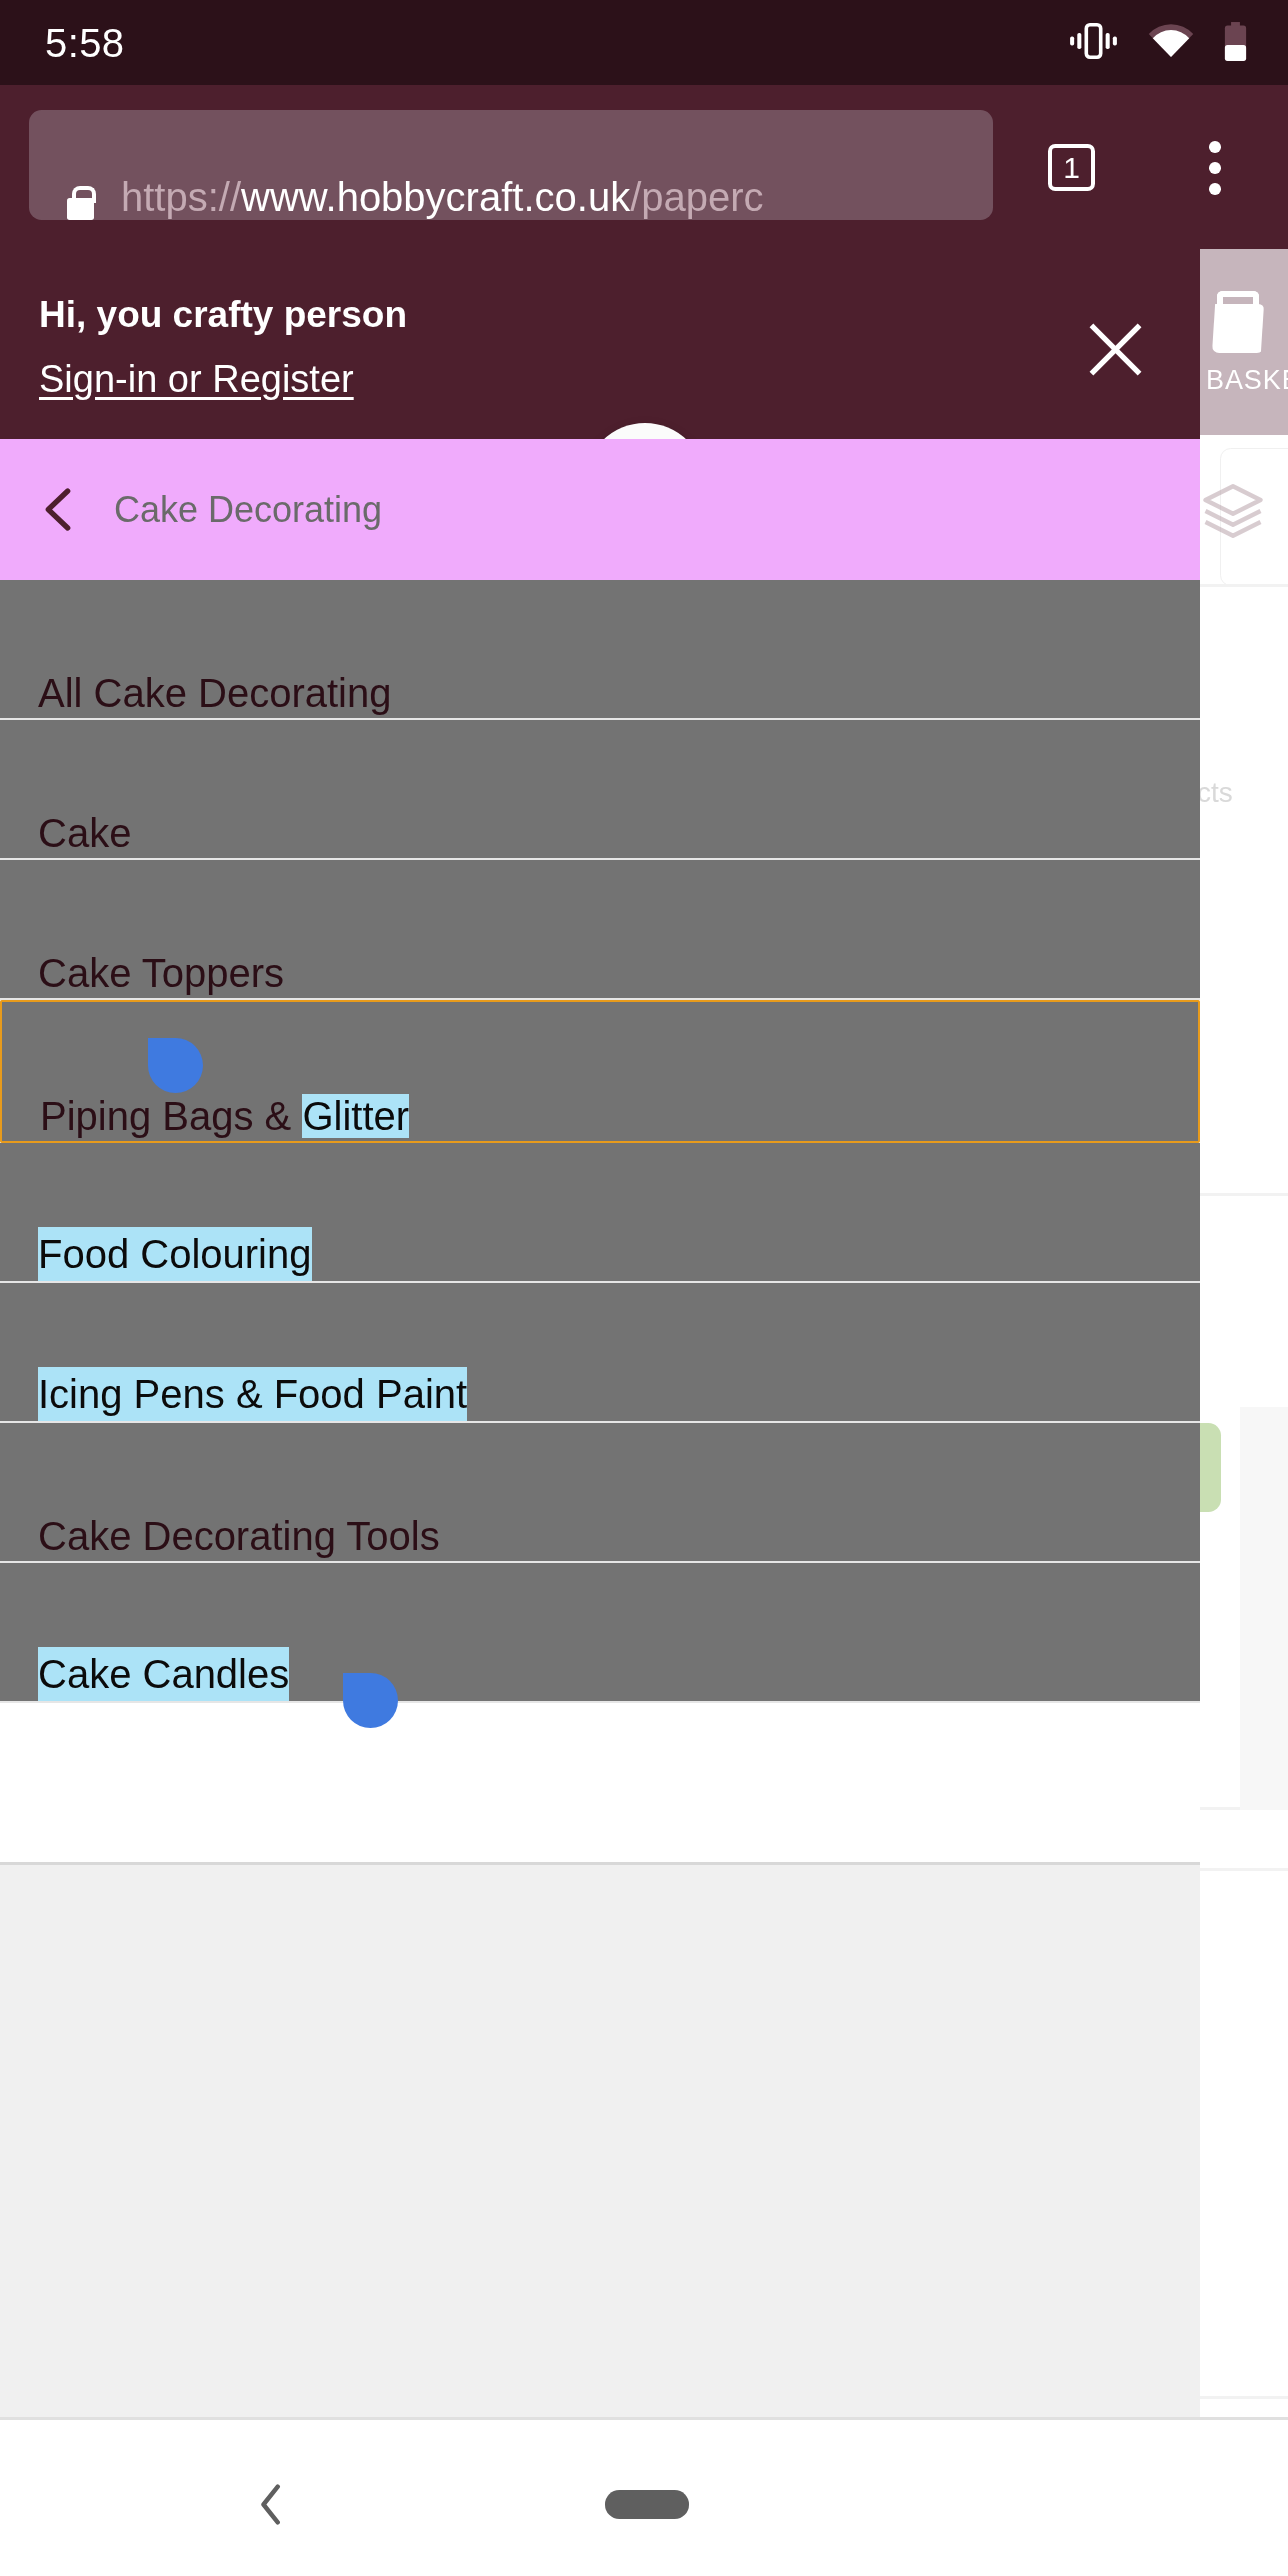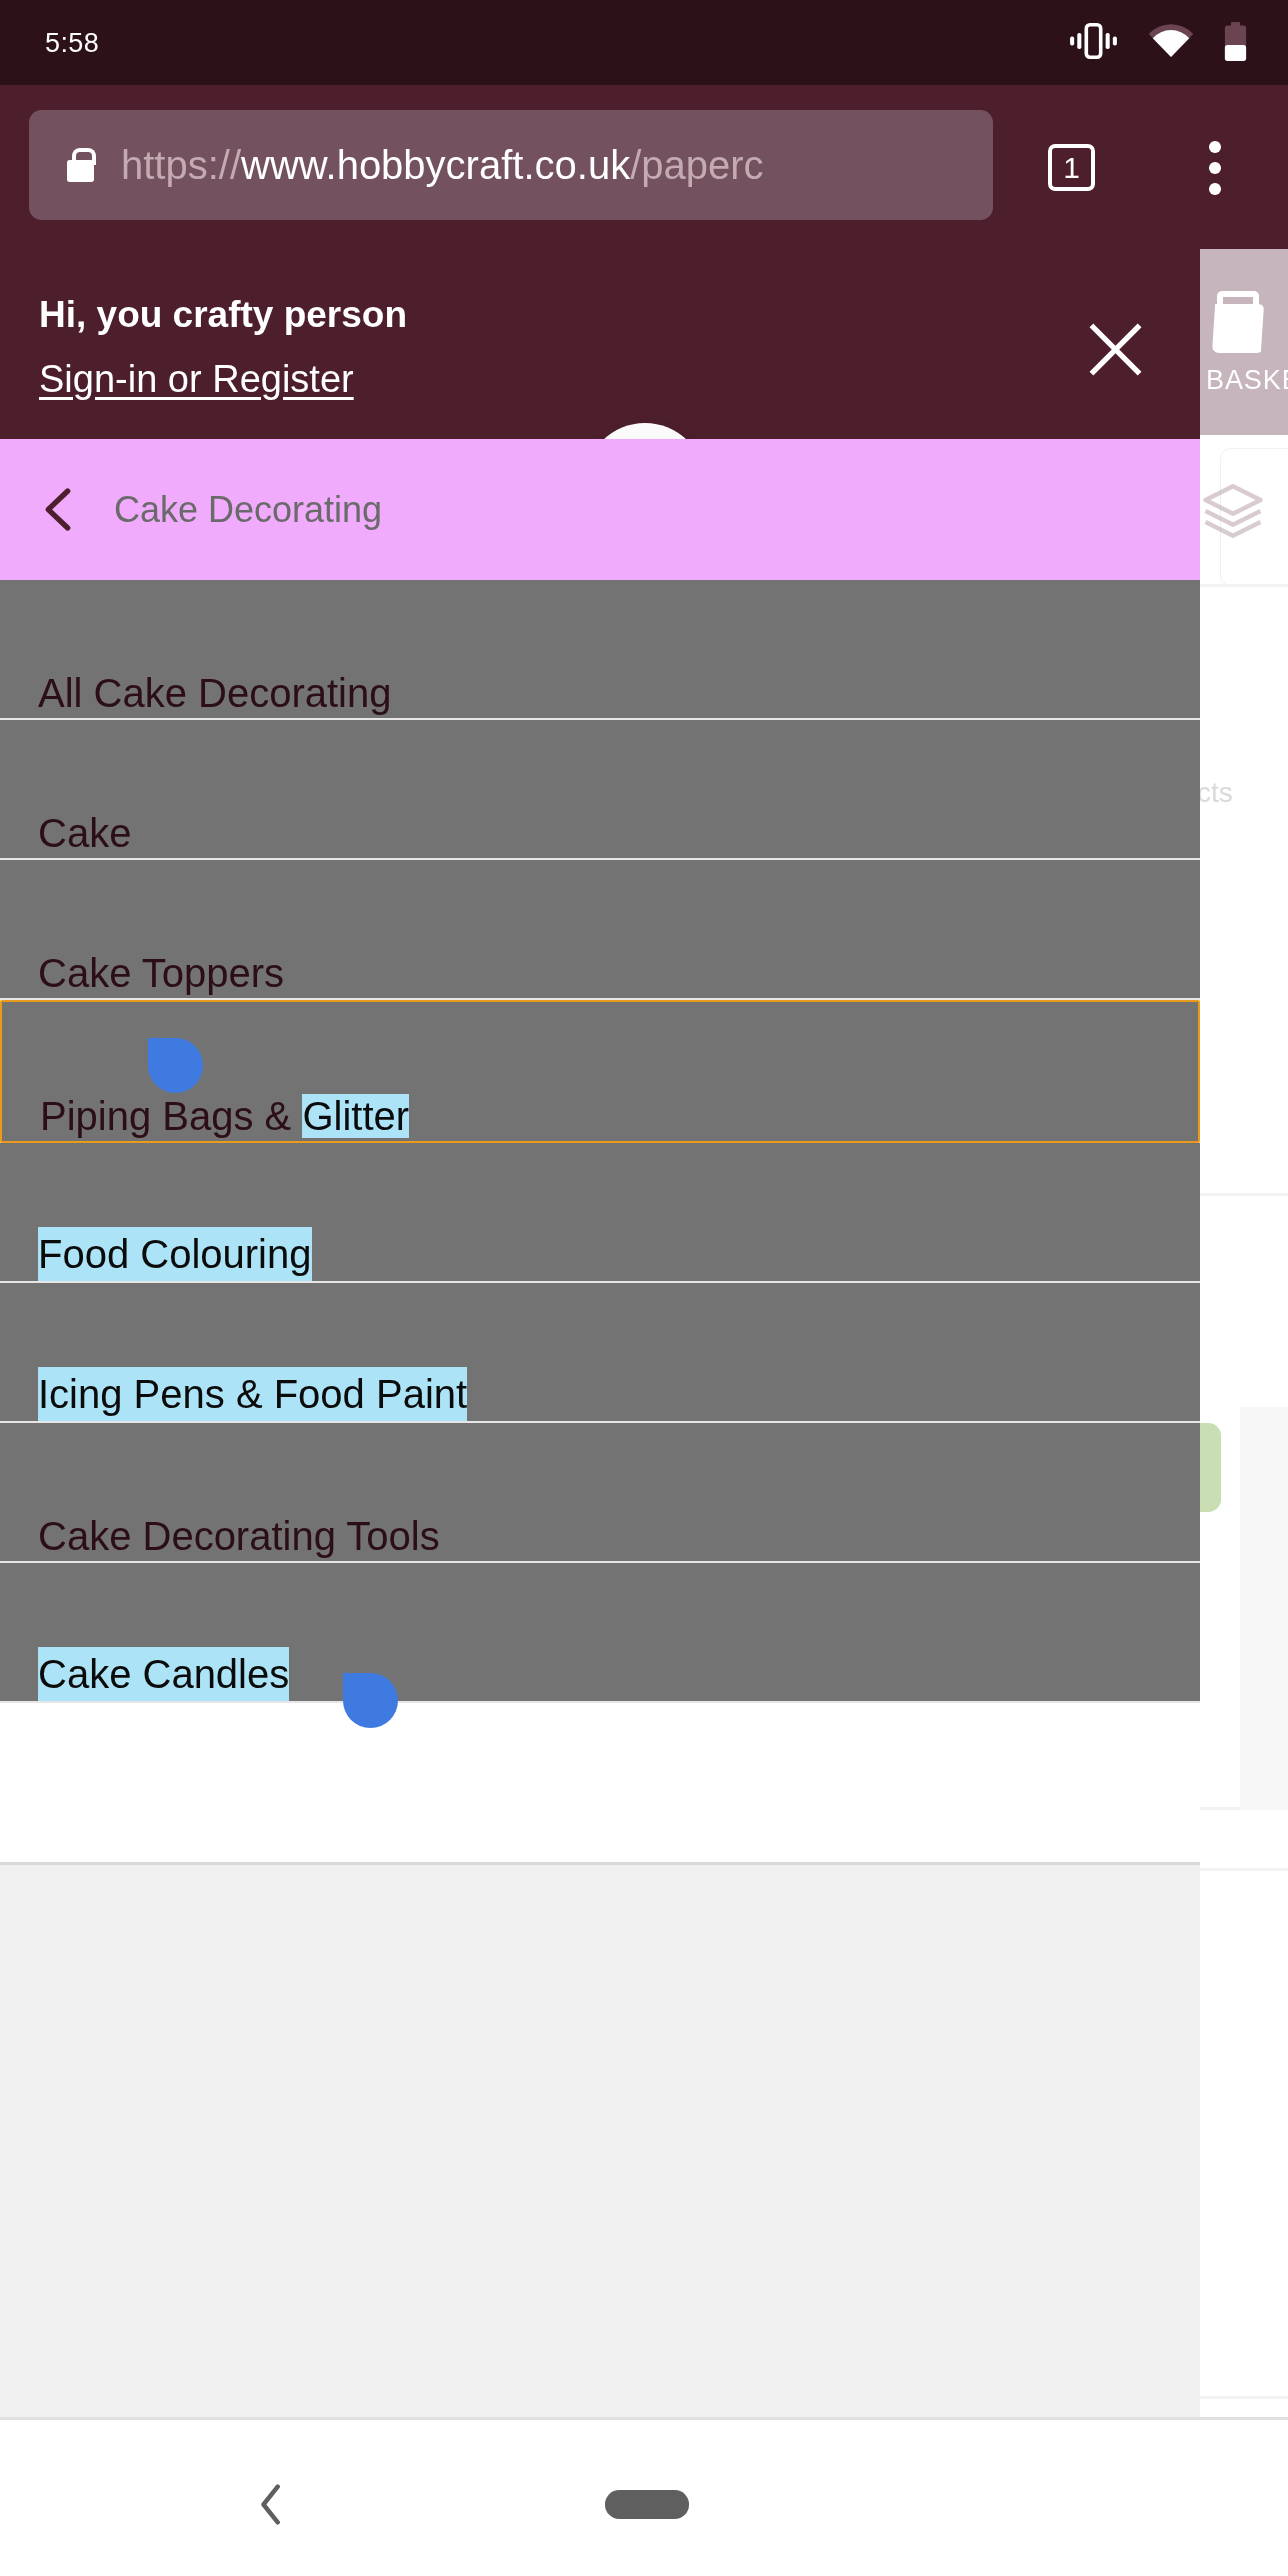--- a/index.html
+++ b/index.html
@@ -100,21 +100,21 @@
   #status-bar {
     position: absolute;
     left: 0; top: 0;
     width: 1288px; height: 85px;
     background: #2c1119;
   }
   #status-clock {
     position: absolute;
     left: 45px; top: 24px;
     color: #ffffff;
-    font-size: 27px;
+    font-size: 40px;
     line-height: 38px;
     letter-spacing: 0.4px;
   }
   .status-icons {
     position: absolute;
     right: 41px; top: 23px;
     display: flex;
     align-items: center;
     gap: 29.5px;
     height: 39px;
@@ -127,21 +127,21 @@
     width: 1288px; height: 164px;
     background: #4d1f2d;
   }
   #url-bar {
     position: absolute;
     left: 29px; top: 25px;
     width: 964px; height: 110px;
     background: #73515e;
     border-radius: 12.5px;
     display: flex;
-    align-items: center;
+    align-items: flex-end;
     padding: 0 0 0 38px;
     box-sizing: border-box;
     overflow: hidden;
   }
   #lock-icon {
     flex: 0 0 auto;
     width: 27px; height: 34px;
     position: relative;
     margin-right: 27px;
   }

